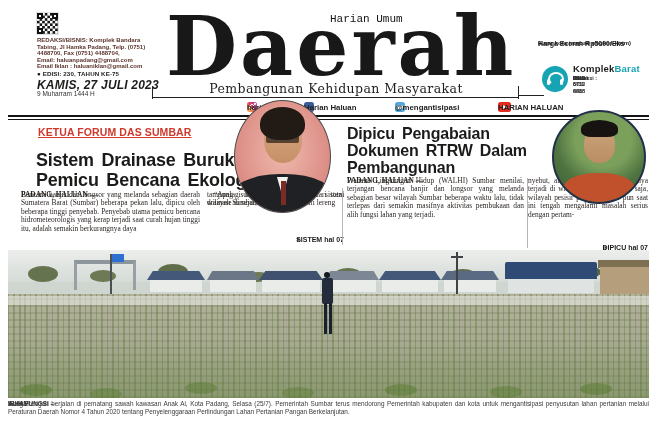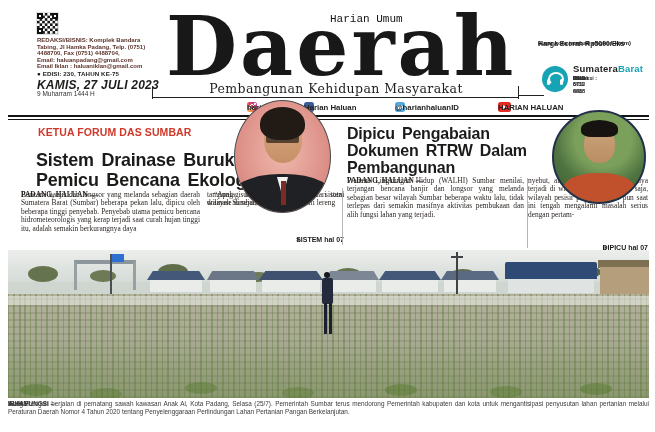--- a/index.html
+++ b/index.html
@@ -77,21 +77,21 @@
         background:radial-gradient(circle at 55% 30%, #7ba05c 0 35%, #4f7340 60%, #3c5a32 100%);}
   .ci-hair{left:30%;top:9%;width:41%;height:19%;background:#171310;border-radius:50% 50% 30% 30%;}
   .ci-face{left:33%;top:17%;width:35%;height:40%;background:linear-gradient(#caa27b,#b98e63);border-radius:46%;}
   .ci-shirt{left:10%;bottom:-6%;width:80%;height:38%;background:#c1512c;border-radius:46% 46% 0 0;}
   .ci-label{left:0;bottom:7%;width:100%;text-align:center;color:#fff;font-size:5.6px;line-height:6.4px;font-weight:bold;
         text-shadow:0 0 2px #000,0 1px 1px #000;}
   .ci-label i{position:static;font-style:normal;display:block;}
 
   
   .kick{left:38px;font-size:10.5px;font-weight:bold;color:#cf382a;letter-spacing:.1px;white-space:nowrap;}
-  .k1{top:126px;} .k2{top:139px;}
+  .k1{top:126px;text-decoration:underline;} .k2{top:139px;}
   .hl{font-weight:bold;color:#1b1b1a;letter-spacing:-.2px;word-spacing:3px;white-space:nowrap;
       transform:scaleX(.97);transform-origin:left top;}
   .lhl1{left:36px;top:149px;font-size:18.5px;} .lhl2{left:36px;top:169px;font-size:18.5px;}
   .rhl1{left:347px;top:124px;font-size:16.5px;} .rhl2{left:347px;top:141px;font-size:16.5px;}
   .rhl3{left:347px;top:158px;font-size:16.5px;}
 
   .bodytxt{font-family:"Liberation Serif",serif;font-size:7.4px;line-height:8.4px;text-align:justify;color:#2b2623;}
   .bodytxt p{position:static;margin:0;}
   .bodytxt .ind{text-indent:7px;}
   .lead{position:static;font-weight:bold;}
@@ -174,21 +174,21 @@
   <div class="tickL"></div>
   <div class="tickR"></div>
   <div class="cc-stub"></div>
 
   <div class="price">
     <span class="price-main">Harga Eceran Rp5000/Eks</span>
     <span class="price-note">(Luar kota tambah ongkos kirim)</span>
   </div>
   <div class="ccare">
     <div class="cc-circle"></div>
-    <div class="cc-title"><span style="position:static">Sumatera</span> <span class="accent">Barat</span></div>
+    <div class="cc-title"><span style="position:static">Komplek</span> <span class="accent">Barat</span></div>
     <div class="cc-rows">
       <div class="cc-row">
           <b>Iklan :</b>
           <span>0812 6620 8888</span>
         </div>
       <div class="cc-row">
           <b>Koran :</b>
           <span>0812 6711 648</span>
         </div>
       <div class="cc-row">
@@ -201,21 +201,21 @@
   <div class="soc s-ig">
       <i class="sicon i-ig"></i>
       <span>harianhaluan</span>
     </div>
   <div class="soc s-fb">
       <i class="sicon i-fb"></i>
       <span>Harian Haluan</span>
     </div>
   <div class="soc s-tw">
       <i class="sicon i-tw"></i>
-      <span>@harianhaluanID</span>
+      <span>@mengantisipasi</span>
     </div>
   <div class="soc s-yt">
       <i class="sicon i-yt"></i>
       <span>HARIAN HALUAN</span>
     </div>
 
   <div class="rule-double"></div>
 
   <div class="oval">
     <div class="ov-suit"></div>

